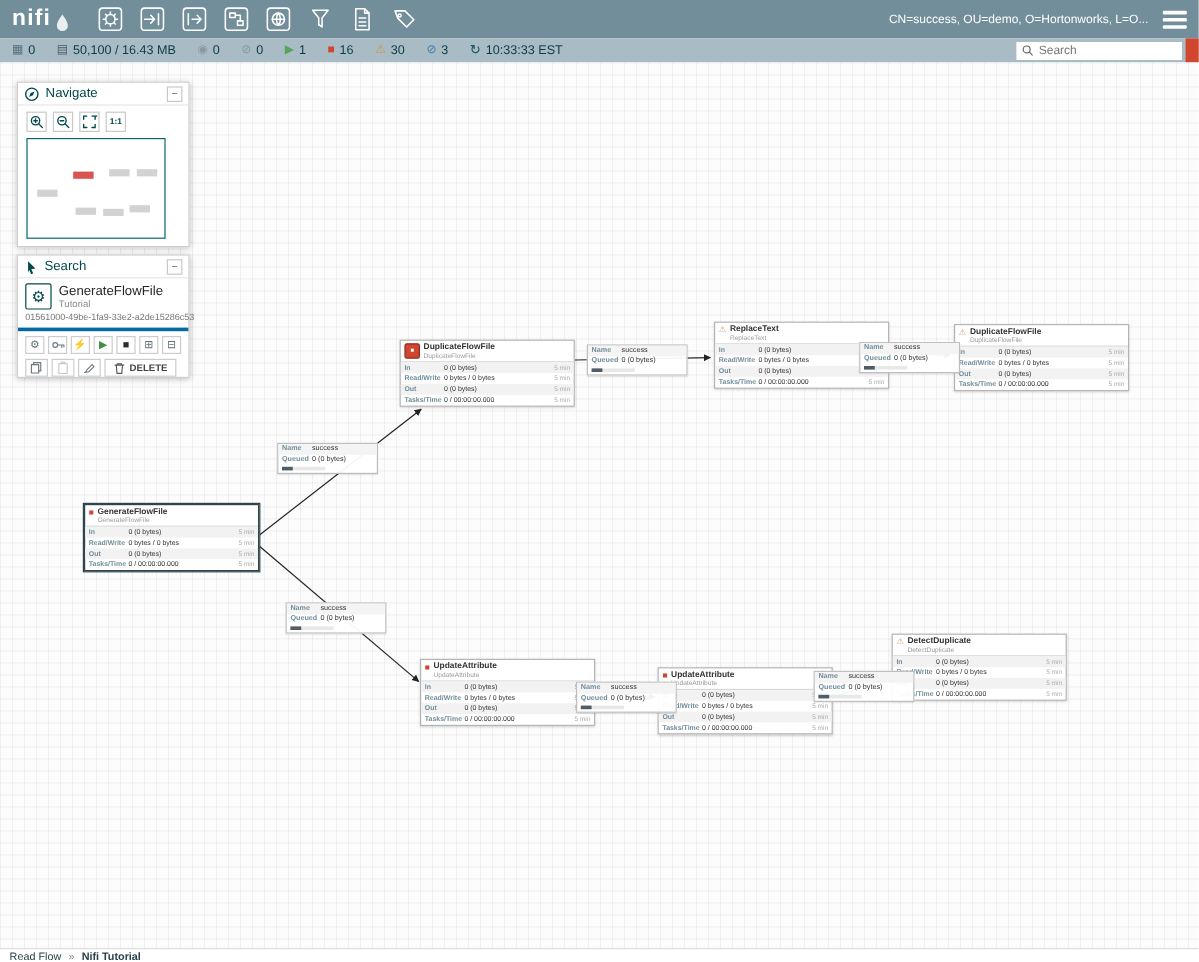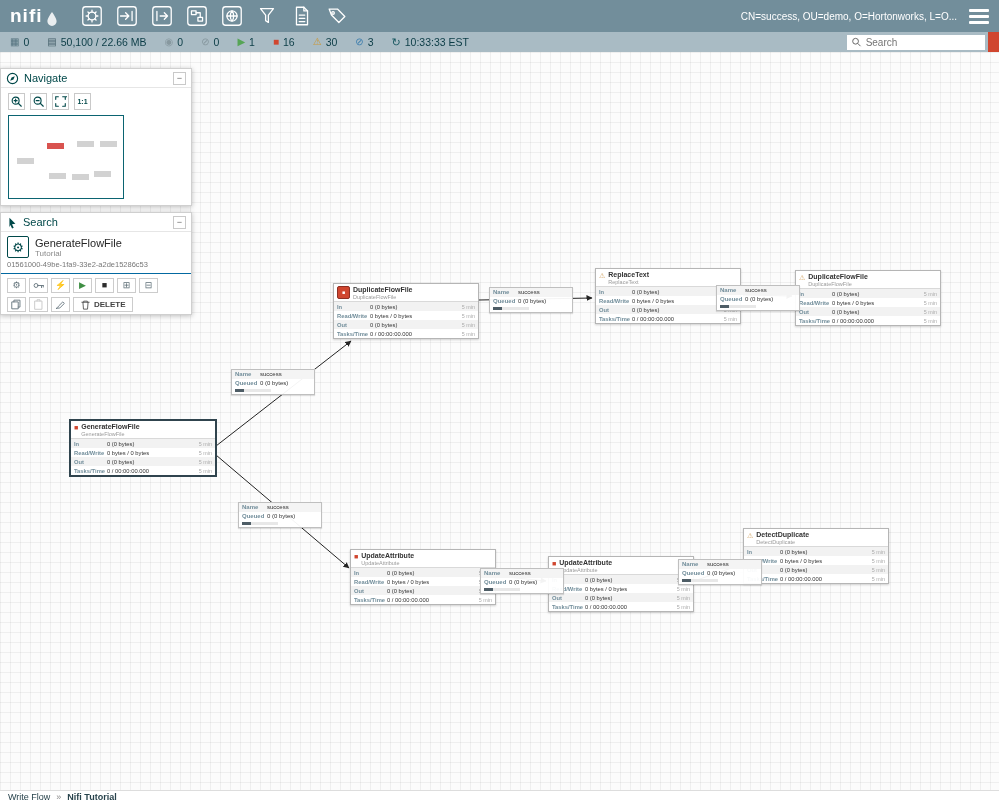--- a/index.html
+++ b/index.html
@@ -63,39 +63,39 @@
   
   .conn { position:absolute; width:84px; background:rgba(255,255,255,.95); border:1px solid #bfbfbf; z-index:3; box-shadow:0 1px 1px rgba(0,0,0,.12); }
   .crow { display:flex; gap:3px; padding:1px 3px 0; font-size:6px; line-height:7px; }
   .crow.chead { background:#f4f4f4; padding-bottom:1px; }
   .clab { width:22px; font-weight:bold; color:#728e9b; }
   .cval { color:#333; }
   .cbar { width:36px; height:3px; background:#e8e8e8; margin:2px 3px 2px; position:relative; }
   .cbar i { position:absolute; left:0; top:0; bottom:0; width:9px; background:#4e5d66; }
 
   
-  .panel { position:absolute; left:0; width:192px; background:#fff; border:1px solid #cfcfcf; box-shadow:0 1px 5px rgba(0,0,0,.25); z-index:5; }
+  .panel { position:absolute; left:14px; width:144px; background:#fff; border:1px solid #cfcfcf; box-shadow:0 1px 5px rgba(0,0,0,.25); z-index:5; }
   .phead { height:19px; display:flex; align-items:center; gap:5px; padding:0 5px; border-bottom:1px solid #e6e6e6; font-size:11px; color:#004849; }
   .phead svg { flex:none; }
   .collapse { margin-left:auto; width:13px; height:13px; border:1px solid #c9c9c9; background:#fff; display:flex; align-items:center; justify-content:center; font-size:9px; line-height:9px; color:#666; cursor:pointer; }
 
   .nav-panel { top:16px; height:138px; }
   .nav-tools { display:flex; gap:5px; padding:5px 7px 3px; }
   .nbtn { width:17px; height:17px; border:1px solid #c9c9c9; background:#fff; display:flex; align-items:center; justify-content:center; color:#004849; font-size:7px; font-weight:bold; cursor:pointer; }
   .nbtn svg { stroke:#004849; fill:none; stroke-width:1.3; stroke-linecap:round; }
   .minimap { margin:2px 0 0 7px; width:116px; height:84px; border:1px solid #0b6471; position:relative; background:#fff; cursor:move; }
   .mini { position:absolute; width:17px; height:6px; background:#d2d2d2; }
   .mini.red { background:#d9534f; }
 
   .op-panel { top:160px; height:103px; }
   .op-body { display:flex; align-items:center; gap:6px; padding:4px 6px 1px; }
   .op-icon { width:22px; height:22px; border:1px solid #004849; border-radius:2px; color:#004849; display:flex; align-items:center; justify-content:center; font-size:13px; }
   .op-name { font-size:11px; color:#262626; }
   .op-type { font-size:8px; color:#8a8a8a; }
-  .op-id { font-size:7.5px; color:#777; padding:1px 6px 4px; border-bottom:1px solid #0369a1; white-space:nowrap; }
+  .op-id { font-size:7.5px; color:#777; padding:1px 6px 4px; border-bottom:3px solid #0369a1; white-space:nowrap; }
   .op-row { display:flex; gap:3px; padding:4px 6px 0; }
   .obtn { display:inline-flex; align-items:center; justify-content:center; width:19px; height:15px; border:1px solid #ccc; background:#fff; font-size:9px; line-height:9px; color:#5f7078; cursor:pointer; padding:0; font-family:"Liberation Sans",sans-serif; }
   .obtn svg { stroke:#6b7a82; fill:none; stroke-width:1.1; stroke-linecap:round; stroke-linejoin:round; }
   .obtn.green { color:#3f8f44; }
   .obtn.dark { color:#2d2d2d; }
   .obtn.dis { color:#c9c9c9; }
   .obtn.dis svg { stroke:#c9c9c9; }
   .del-btn { width:auto; gap:3px; padding:0 6px; font-size:8px; font-weight:bold; color:#444; }
 
   
@@ -175,21 +175,21 @@
     </div>
 </header>
 
 <div class="status-bar">
   <div class="sbi">
     <span class="sico c-threads">▦</span>
     <span class="scount">0</span>
   </div>
   <div class="sbi">
     <span class="sico c-queued">▤</span>
-    <span class="scount">50,100 / 22.66 MB</span>
+    <span class="scount">50,100 / 16.43 MB</span>
   </div>
   <div class="sbi">
     <span class="sico c-trans">◉</span>
     <span class="scount">0</span>
   </div>
   <div class="sbi">
     <span class="sico c-notrans">⊘</span>
     <span class="scount">0</span>
   </div>
   <div class="sbi">
@@ -634,16 +634,16 @@
             <path d="M2 3.5h8M4 3.5V2.3h4v1.2M3.2 3.5l.6 7.5h4.4l.6-7.5" stroke="#555" fill="none" stroke-width="1"></path>
           </svg>
         <span>DELETE</span>
       </button>
     </div>
   </div>
 
 </div>
 
 <div class="footer">
-  <span class="crumb">Write Flow</span>
+  <span class="crumb">Read Flow</span>
   <span class="sep">»</span>
   <span class="crumb current">Nifi Tutorial</span>
 </div>
 
 </body></html>

